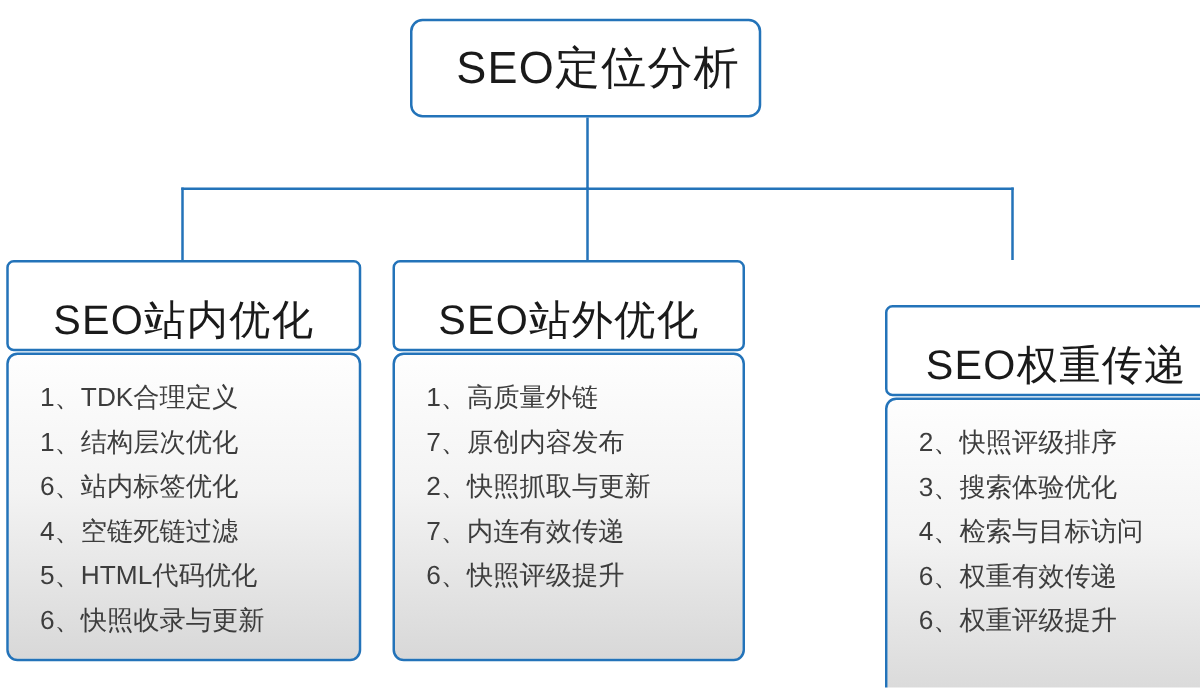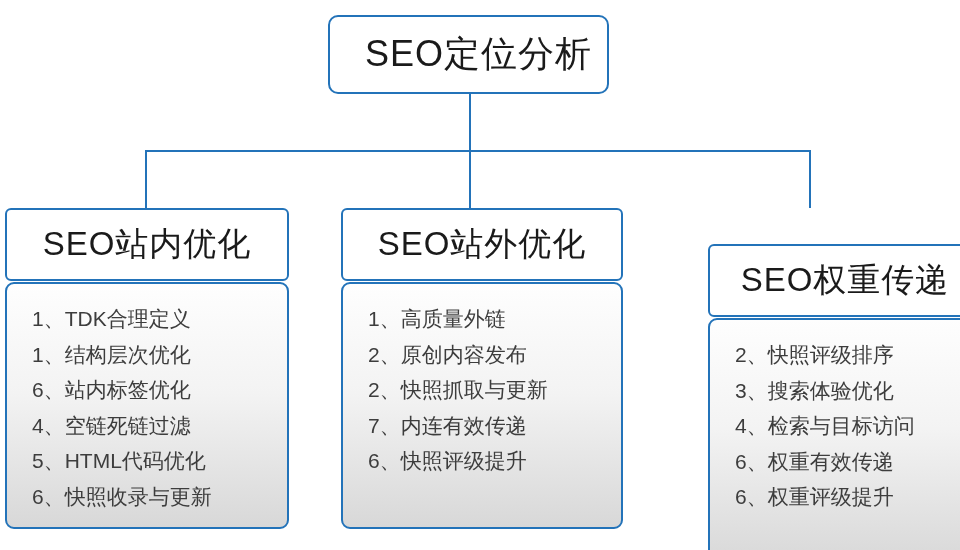--- a/index.html
+++ b/index.html
@@ -33,30 +33,30 @@
     letter-spacing: 1px;
   }
   .connector {
     position: absolute;
     background: var(--accent);
   }
   .conn-v { width: 2px; }
   .conn-h { height: 2px; }
   .column { position: absolute; top: 208px; }
   .col-1 { left: 5px;   width: 284px; }
-  .col-2 { left: 341px; width: 282px; }
+  .col-2 { left: 314px; width: 282px; }
   .col-3 { left: 708px; width: 274px; margin-top: 36px; }
   .header-box {
     position: relative;
     width: 100%; height: 73px;
     background: #ffffff;
     border: 2px solid var(--accent);
     border-radius: 6px;
     display: flex;
-    align-items: center;
+    align-items: flex-end;
     justify-content: center;
     font-size: 33px;
     color: #1a1a1a;
     letter-spacing: 1px;
   }
   .list-box {
     position: relative;
     margin-top: 1px;
     width: 100%; height: 247px;
     border: 2px solid var(--accent);
@@ -100,21 +100,21 @@
         <li>6、快照收录与更新</li>
       </ul>
   </div>
 
   <div class="column col-2">
     <div class="header-box">
       <span>SEO站外优化</span>
     </div>
     <ul class="list-box">
         <li>1、高质量外链</li>
-        <li>2、原创内容发布</li>
+        <li>7、原创内容发布</li>
         <li>2、快照抓取与更新</li>
         <li>7、内连有效传递</li>
         <li>6、快照评级提升</li>
       </ul>
   </div>
 
   <div class="column col-3">
     <div class="header-box">
       <span>SEO权重传递</span>
     </div>

